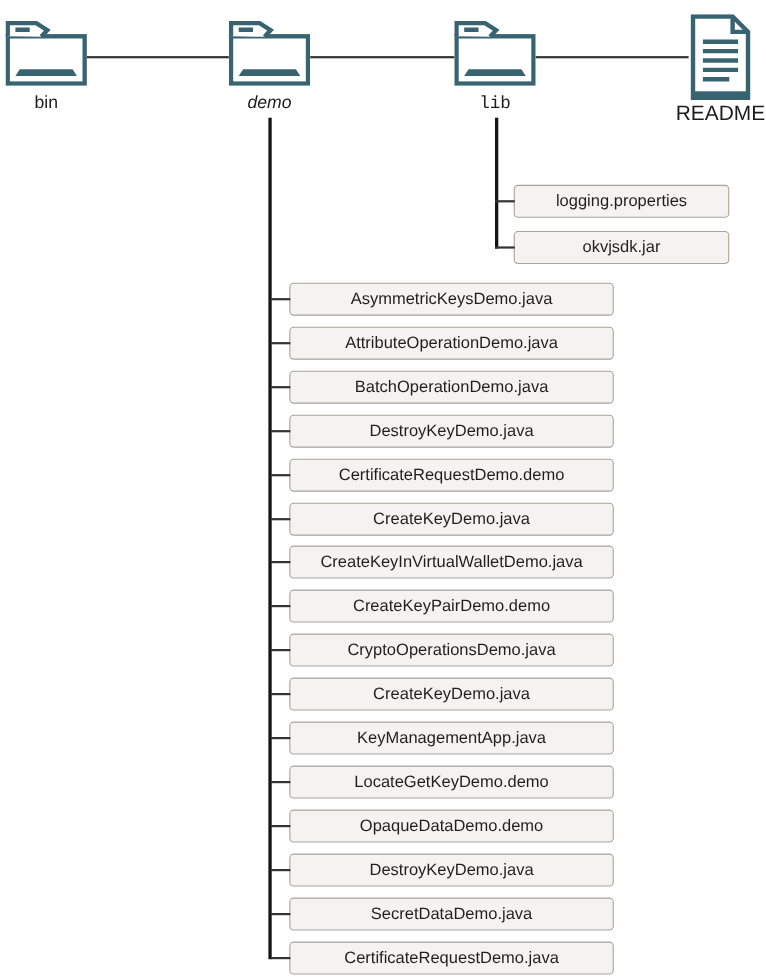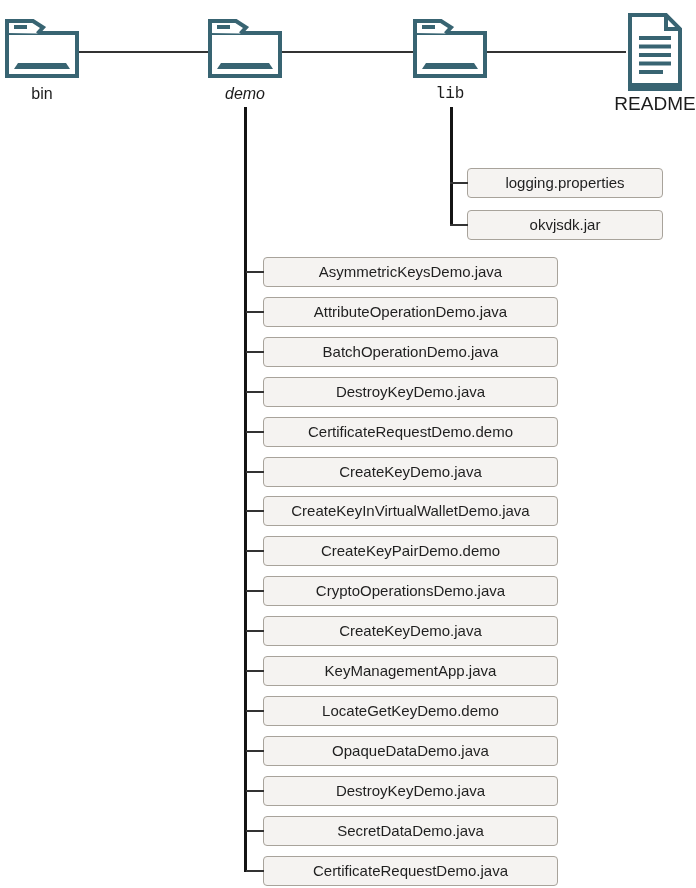--- a/index.html
+++ b/index.html
@@ -152,21 +152,21 @@
       <div class="file-box" style="--i: 7;">CreateKeyPairDemo.demo</div>
 
       <div class="file-box" style="--i: 8;">CryptoOperationsDemo.java</div>
 
       <div class="file-box" style="--i: 9;">CreateKeyDemo.java</div>
 
       <div class="file-box" style="--i: 10;">KeyManagementApp.java</div>
 
       <div class="file-box" style="--i: 11;">LocateGetKeyDemo.demo</div>
 
-      <div class="file-box" style="--i: 12;">OpaqueDataDemo.java</div>
+      <div class="file-box" style="--i: 12;">OpaqueDataDemo.demo</div>
 
       <div class="file-box" style="--i: 13;">DestroyKeyDemo.java</div>
 
       <div class="file-box" style="--i: 14;">SecretDataDemo.java</div>
 
       <div class="file-box" style="--i: 15;">CertificateRequestDemo.java</div>
     </div>
 
 </div>
 

